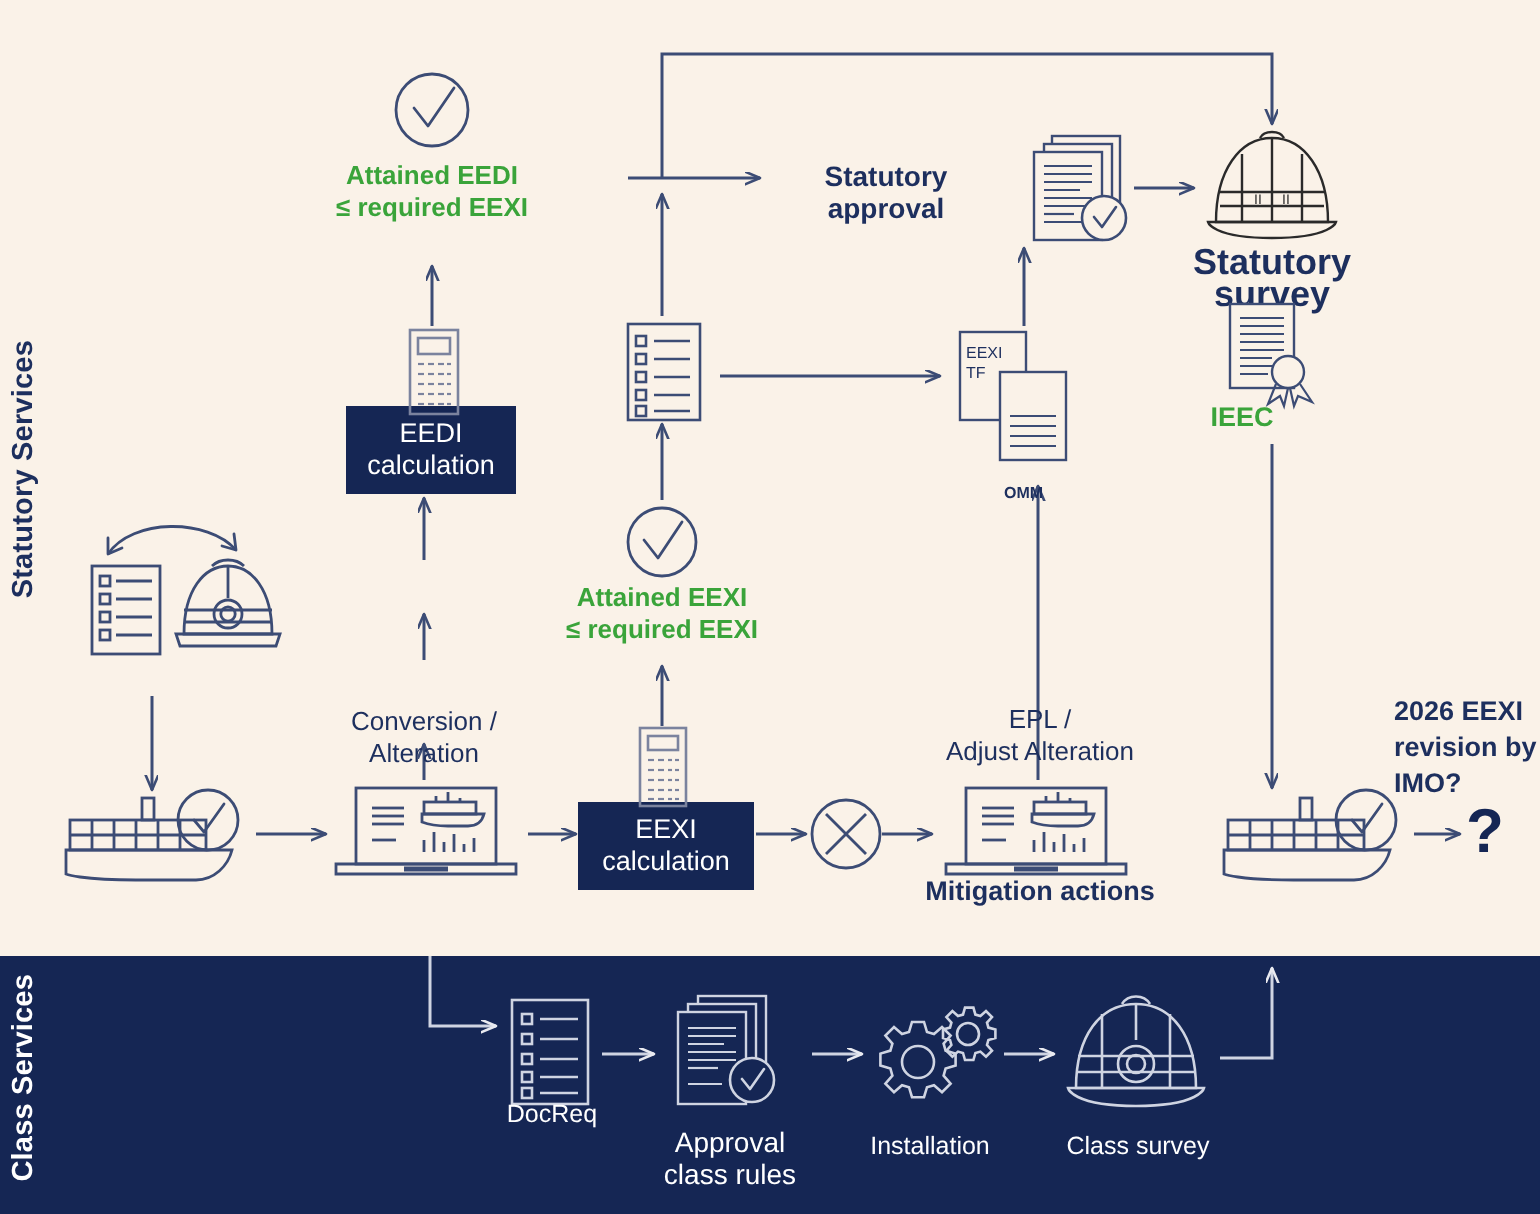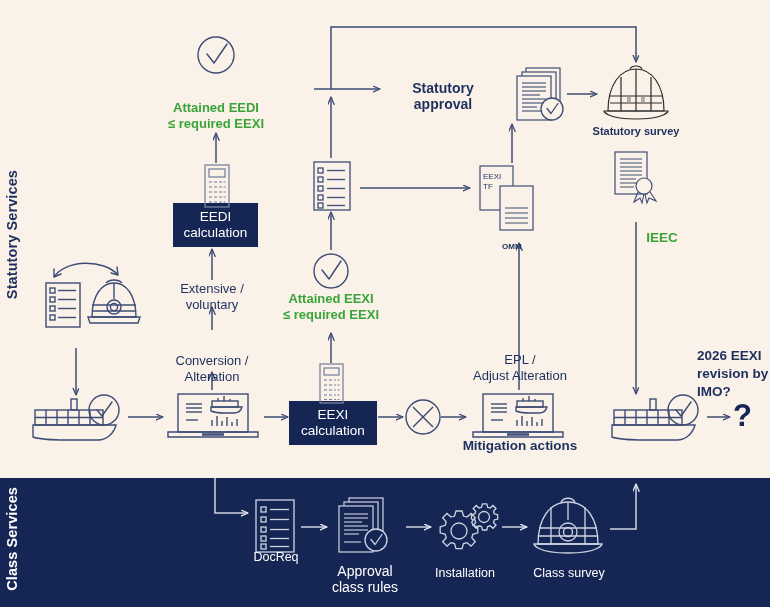--- a/index.html
+++ b/index.html
@@ -199,22 +199,20 @@
           <line x1="51" y1="36" x2="51" y2="26"></line>
         <line x1="56" y1="36" x2="56" y2="31"></line>
           <line x1="61" y1="36" x2="61" y2="27"></line>
         <line x1="66" y1="36" x2="66" y2="32"></line>
           <line x1="71" y1="36" x2="71" y2="29"></line>
       </g>
     </svg>
   </div>
   <div class="lbl" style="left:162px;top:353px;width:100px;">Conversion /
 Alteration</div>
-  <div class="lbl" style="left:162px;top:281px;width:100px;">Extensive /
-voluntary</div>
 
   <div class="calcbox" style="left:173px;top:203px;width:85px;height:44px;">EEDI
 calculation</div>
 
   <div class="node" style="left:200px;top:163px;">
     <svg width="34" height="46">
       <g stroke="#7b839e" stroke-width="1.3" fill="none">
         <rect x="5" y="2" width="24" height="42"></rect>
         <rect x="9" y="6" width="16" height="8"></rect>
         <g stroke-width="1.1">
@@ -244,21 +242,21 @@
   </div>
 
   <div class="node" style="left:194px;top:33px;">
     <svg width="44" height="44">
       <g stroke="#3c4c75" stroke-width="1.4" fill="none">
         <circle cx="22" cy="22" r="18"></circle>
         <path d="M13,21 l7,9 l13,-19" stroke-linecap="round" stroke-linejoin="round"></path>
       </g>
     </svg>
   </div>
-  <div class="lbl green" style="left:156px;top:80px;width:120px;margin-top:20px;">Attained EEDI
+  <div class="lbl green" style="left:156px;top:80px;width:120px;">Attained EEDI
 ≤ required EEXI</div>
 
   <div class="calcbox" style="left:289px;top:401px;width:88px;height:44px;">EEXI
 calculation</div>
 
   <div class="node" style="left:316px;top:363px;">
     <svg width="32" height="42">
       <g stroke="#7b839e" stroke-width="1.3" fill="none">
         <rect x="4" y="1" width="23" height="39"></rect>
         <rect x="8" y="5" width="15" height="7"></rect>
@@ -351,21 +349,21 @@
         <line x1="10" y1="33" x2="62" y2="33"></line>
         <line x1="10" y1="40" x2="62" y2="40"></line>
         <line x1="36" y1="6" x2="36" y2="48"></line>
         <path d="M30,6 C32,2 40,2 42,6"></path>
         <path d="M21,14 L21,48 M51,14 L51,48"></path>
         <text x="27" y="39" font-size="7" fill="#2a2a2a" stroke="none" font-family="Liberation Sans, sans-serif">II</text>
         <text x="41" y="39" font-size="7" fill="#2a2a2a" stroke="none" font-family="Liberation Sans, sans-serif">II</text>
       </g>
     </svg>
   </div>
-  <div class="lbl bold" style="left:576px;top:124px;width:120px;font-size:11px;">Statutory survey</div>
+  <div class="lbl bold" style="left:576px;top:124px;width:120px;font-size:18px;">Statutory survey</div>
 
   <div class="node" style="left:478px;top:164px;">
     <svg width="62" height="72">
       <g stroke="#3c4c75" stroke-width="1.2" fill="#faf2e8">
         <rect x="2" y="2" width="33" height="44"></rect>
         <rect x="22" y="22" width="33" height="44"></rect>
       </g>
       <g stroke="#3c4c75" stroke-width="1" fill="none">
         <line x1="27" y1="44" x2="50" y2="44"></line>
         <line x1="27" y1="49" x2="50" y2="49"></line>
@@ -395,21 +393,21 @@
       </g>
       <g stroke="#3c4c75" stroke-width="1.2" fill="#faf2e8">
         <circle cx="32" cy="36" r="8"></circle>
       </g>
       <g stroke="#3c4c75" stroke-width="1.1" fill="none">
         <path d="M26,42 L22,52 L28,48 L30,53 L32,44"></path>
         <path d="M38,42 L44,51 L37,48 L35,53 L33,44"></path>
       </g>
     </svg>
   </div>
-  <div class="lbl green" style="left:634px;top:201px;width:56px;font-size:13.5px;margin-top:29px;">IEEC</div>
+  <div class="lbl green" style="left:593px;top:201px;width:56px;font-size:13.5px;">IEEC</div>
 
   <div class="node" style="left:404px;top:398px;">
     <svg width="38" height="38">
       <g stroke="#3c4c75" stroke-width="1.4" fill="none">
         <circle cx="19" cy="19" r="17"></circle>
         <line x1="9" y1="9" x2="29" y2="29"></line>
         <line x1="29" y1="9" x2="9" y2="29"></line>
       </g>
     </svg>
   </div>

